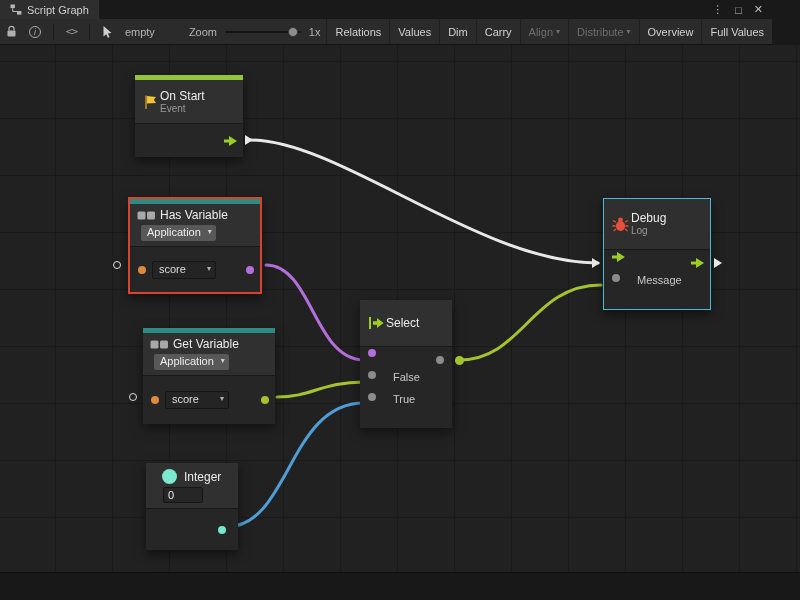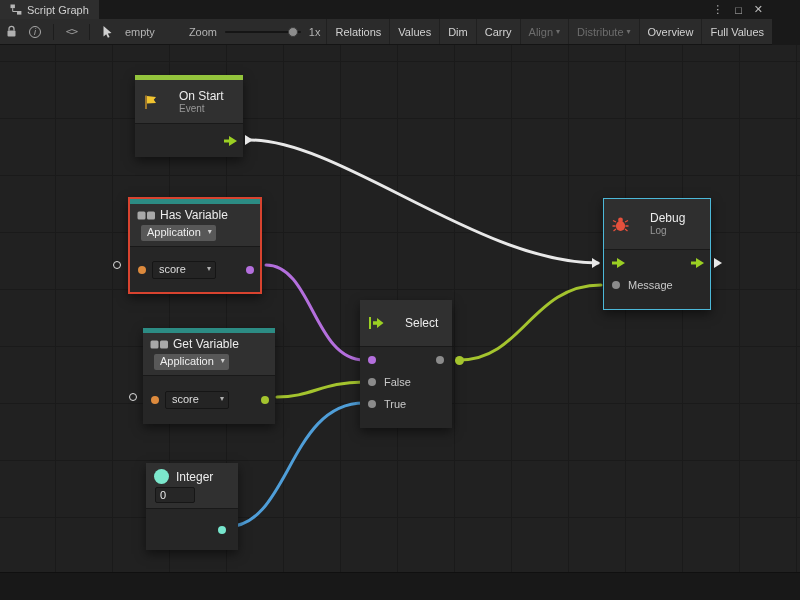--- a/index.html
+++ b/index.html
@@ -46,25 +46,25 @@
   .bottom-strip { position:absolute; left:0; top:527px; width:800px; height:28px;
                   background:#181818; border-top:1px solid #101010; }
   .wires { position:absolute; inset:0; pointer-events:none; }
 
   
   .node { position:absolute; display:flex; flex-direction:column; background:#303030;
           box-shadow:0 4px 10px rgba(0,0,0,.5); color:#e4e4e4; }
   .nstrip { height:5px; flex:0 0 auto; }
   .strip-green { background:#93c43c; }
   .strip-teal  { background:#2c8c84; }
-  .nheader { display:flex; align-items:center; gap:21px; padding:0 8px; }
+  .nheader { display:flex; align-items:center; gap:2px; padding:0 8px; }
   .ntitle { font-size:12px; color:#ececec; line-height:14px; }
   .nsub   { font-size:10px; color:#989898; line-height:12px; }
   .nbody  { background:#262626; border-top:1px solid #191919; flex:1 1 auto; position:relative; }
-  .prow { display:flex; align-items:center; gap:8px; padding:0 8px; height:22px;
+  .prow { display:flex; align-items:flex-start; gap:17px; padding:0 8px; height:22px;
           font-size:11px; color:#c9c9c9; position:relative; }
   .dot { width:8px; height:8px; border-radius:50%; flex:0 0 auto; }
   .dot.orange { background:#dd8a3d; } .dot.purple { background:#b46fdd; }
   .dot.grey { background:#8b8b8b; }  .dot.green { background:#a4c42e; }
   .dot.cyan { background:#77e6cd; }
   .abs-r { position:absolute; right:6px; top:50%; transform:translateY(-50%); }
   .dd { background:#585858; border-radius:2px; font-size:11px; color:#eee;
         padding:1px 15px 2px 6px; position:relative; line-height:13px; }
   .dd .caret { position:absolute; right:4px; top:3px; color:#d0d0d0; }
   .sel { background:#242424; border:1px solid #151515; border-radius:2px; font-size:11px;
@@ -272,21 +272,21 @@
         </div>
         <div class="prow">
           <span class="dot grey"></span>
           <span>True</span>
         </div>
       </div>
     </div>
     <span class="free-dot" style="left:455px; top:311px; background:#a4c42e;"></span>
 
     <div class="node" style="left:146px; top:418px; width:92px; height:87px;">
-      <div style="padding:6px 8px 0 8px;">
+      <div style="padding:6px 8px 0 16px;">
         <div class="iconrow" style="gap:7px;">
           <span class="mint-circle"></span>
           <span class="ntitle">Integer</span>
         </div>
         <div class="value-box">0</div>
       </div>
       <div class="nbody">
         <span class="dot cyan abs-r" style="right:12px;"></span>
       </div>
     </div>

